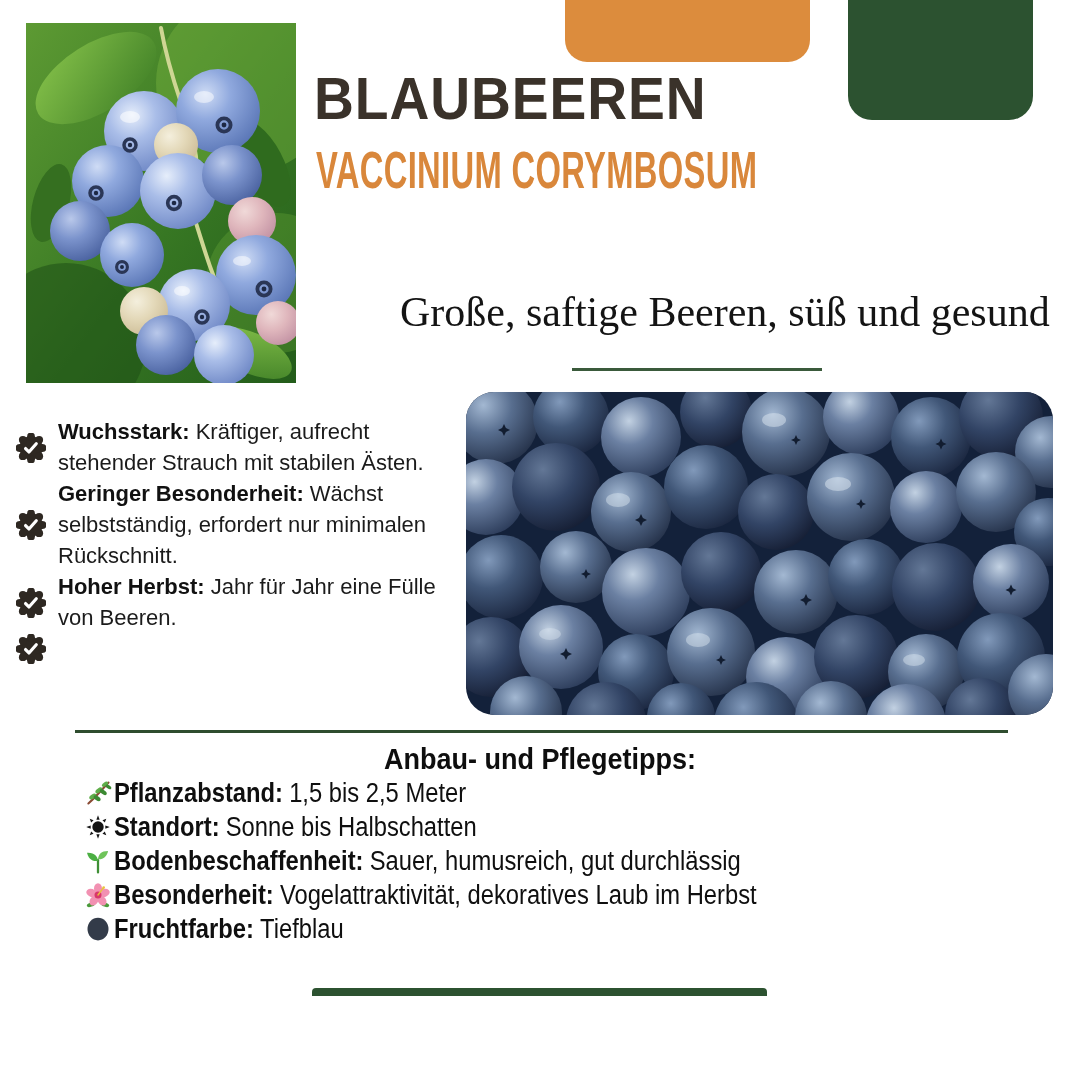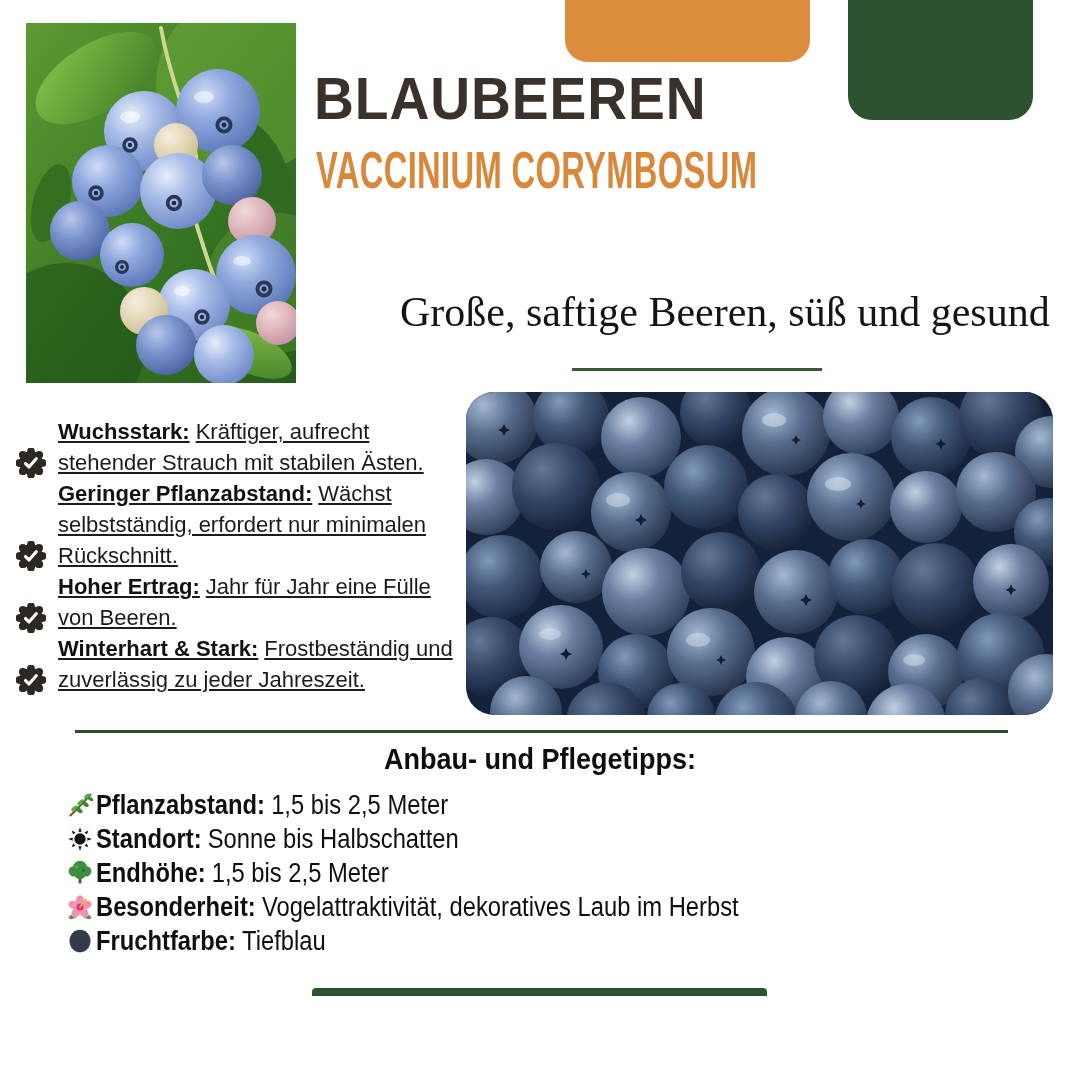--- a/index.html
+++ b/index.html
@@ -21,30 +21,30 @@
   .subtitle{position:absolute;left:316px;top:140px;font-size:52px;font-weight:bold;letter-spacing:.5px;
          color:#D9873B;transform:scaleX(.63);transform-origin:left top;white-space:nowrap;}
   .tagline{position:absolute;left:400px;top:288px;width:640px;text-align:center;white-space:nowrap;
          font-family:"Liberation Serif",serif;font-size:42px;color:#141414;}
   .divider{position:absolute;background:#3A5A3B;height:3px;}
   .divider-small{left:572px;top:368px;width:250px;}
   .divider-full{left:75px;top:730px;width:933px;background:#2F4D2F;}
 
   
   .features{position:absolute;left:16px;top:416px;width:470px;}
-  .feature{display:flex;align-items:flex-end;text-decoration:underline;}
+  .feature{display:flex;align-items:center;}
   .feature .badge{flex:0 0 30px;width:30px;height:30px;margin-top:1px;}
   .feature p{margin:0 0 0 12px;font-size:22px;line-height:31px;color:#1b1b1b;}
   .feature b{color:#111;margin-right:6px;}
   .feature .ftext{white-space:pre-line;}
 
   
   .tips-heading{position:absolute;left:0;top:742px;width:1080px;text-align:center;
         font-size:30px;font-weight:bold;color:#0e0e0e;transform:scaleX(.9);}
-  .tips{position:absolute;left:64px;top:776px;margin-top:12px;}
+  .tips{position:absolute;left:82px;top:776px;}
   .tip{display:flex;align-items:center;height:34px;}
   .tip-icon{flex:0 0 32px;width:32px;height:30px;display:flex;align-items:center;justify-content:center;}
   .tip-text{display:inline-block;transform:scaleX(.88);transform-origin:left center;
         font-size:27px;color:#0f0f0f;white-space:nowrap;}
   .tip-text b{margin-right:7px;}
 
   .footer-bar{position:absolute;left:312px;bottom:0;width:455px;height:8px;background:#2C5230;border-radius:4px 4px 0 0;}
 </style>
 </head>
 <body>
@@ -170,63 +170,61 @@
               <circle cx="16" cy="3.7" r="4.2"></circle>
               <circle cx="7.3" cy="7.3" r="4.2"></circle>
               <circle cx="3.7" cy="16" r="4.2"></circle>
               <circle cx="7.3" cy="24.7" r="4.2"></circle>
               <circle cx="16" cy="28.3" r="4.2"></circle>
               <circle cx="24.7" cy="24.7" r="4.2"></circle>
             </g>
             <path d="M10.2 16.6 l3.6 3.6 7.8-8.8" stroke="#fff" stroke-width="3.4" fill="none" stroke-linecap="round" stroke-linejoin="round"></path>
           </svg>
       </span>
-      <p><b>Geringer Pflanzabstand:</b><span class="ftext">Wächst
+      <p><b>Geringer Besonderheit:</b><span class="ftext">Wächst
 selbstständig, erfordert nur minimalen
 Rückschnitt.</span></p>
     </div>
     <div class="feature">
       <span class="badge">
         <svg viewBox="0 0 32 32">
             <g fill="#2e2822">
               <circle cx="16" cy="16" r="12.5"></circle>
               <circle cx="28.3" cy="16" r="4.2"></circle>
               <circle cx="24.7" cy="7.3" r="4.2"></circle>
               <circle cx="16" cy="3.7" r="4.2"></circle>
               <circle cx="7.3" cy="7.3" r="4.2"></circle>
               <circle cx="3.7" cy="16" r="4.2"></circle>
               <circle cx="7.3" cy="24.7" r="4.2"></circle>
               <circle cx="16" cy="28.3" r="4.2"></circle>
               <circle cx="24.7" cy="24.7" r="4.2"></circle>
             </g>
             <path d="M10.2 16.6 l3.6 3.6 7.8-8.8" stroke="#fff" stroke-width="3.4" fill="none" stroke-linecap="round" stroke-linejoin="round"></path>
           </svg>
       </span>
-      <p><b>Hoher Ertrag:</b><span class="ftext">Jahr für Jahr eine Fülle
+      <p><b>Hoher Herbst:</b><span class="ftext">Jahr für Jahr eine Fülle
 von Beeren.</span></p>
     </div>
     <div class="feature">
       <span class="badge">
         <svg viewBox="0 0 32 32">
             <g fill="#2e2822">
               <circle cx="16" cy="16" r="12.5"></circle>
               <circle cx="28.3" cy="16" r="4.2"></circle>
               <circle cx="24.7" cy="7.3" r="4.2"></circle>
               <circle cx="16" cy="3.7" r="4.2"></circle>
               <circle cx="7.3" cy="7.3" r="4.2"></circle>
               <circle cx="3.7" cy="16" r="4.2"></circle>
               <circle cx="7.3" cy="24.7" r="4.2"></circle>
               <circle cx="16" cy="28.3" r="4.2"></circle>
               <circle cx="24.7" cy="24.7" r="4.2"></circle>
             </g>
             <path d="M10.2 16.6 l3.6 3.6 7.8-8.8" stroke="#fff" stroke-width="3.4" fill="none" stroke-linecap="round" stroke-linejoin="round"></path>
           </svg>
       </span>
-      <p><b>Winterhart &amp; Stark:</b><span class="ftext">Frostbeständig und
-zuverlässig zu jeder Jahreszeit.</span></p>
     </div>
   </div>
 
   <div class="photo-right">
     <svg viewBox="0 0 587 323" preserveAspectRatio="none">
       <defs>
         <radialGradient id="rg1" cx="35%" cy="30%" r="75%">
             <stop offset="0" stop-color="#a3b8d2"></stop>
             <stop offset=".45" stop-color="#586e8f"></stop>
             <stop offset="1" stop-color="#26334b"></stop>
@@ -348,32 +346,26 @@
                 <polygon points="5.8,26.2 7.6,21.5 10.5,24.4"></polygon>
               </g>
             </g>
           </svg>
       </span>
       <span class="tip-text"><b>Standort:</b><span>Sonne bis Halbschatten</span></span>
     </div>
     <div class="tip">
       <span class="tip-icon">
         <svg viewBox="0 0 32 32" width="28" height="28">
-            <rect x="14.4" y="19" width="3.2" height="9" rx="1" fill="#7A4A22"></rect>
-            <g fill="#3E8E41">
-              <circle cx="16" cy="10" r="8"></circle>
-              <circle cx="9" cy="14" r="6"></circle>
-              <circle cx="23" cy="14" r="6"></circle>
-              <circle cx="16" cy="16.5" r="6.5"></circle>
-            </g>
-            <circle cx="12" cy="9" r="2" fill="#58a85a"></circle>
-            <circle cx="20" cy="13" r="1.8" fill="#2e7030"></circle>
-          </svg>
-      </span>
-      <span class="tip-text"><b>Endhöhe:</b><span>1,5 bis 2,5 Meter</span></span>
+            <path d="M16 29 C16 22 16 18 16 15" stroke="#3f8f36" stroke-width="2.6" fill="none" stroke-linecap="round"></path>
+            <path d="M16 16 C8 17 4.5 11.5 3.5 6.5 C12 6 15.5 10.5 16 16 Z" fill="#4CAF43"></path>
+            <path d="M16 14 C22 14.5 26.5 10 27.5 4.5 C19.5 4.5 16.5 8.5 16 14 Z" fill="#6fc45a"></path>
+          </svg>
+      </span>
+      <span class="tip-text"><b>Bodenbeschaffenheit:</b><span>Sauer, humusreich, gut durchlässig</span></span>
     </div>
     <div class="tip">
       <span class="tip-icon">
         <svg viewBox="0 0 32 32" width="28" height="28">
             <g fill="#4a9a3a">
               <ellipse cx="8" cy="27" rx="5" ry="2.4" transform="rotate(-20 8 27)"></ellipse>
               <ellipse cx="24" cy="27" rx="5" ry="2.4" transform="rotate(20 24 27)"></ellipse>
             </g>
             <g fill="#F291B2">
               <ellipse cx="16" cy="8.5" rx="4.6" ry="6"></ellipse>

